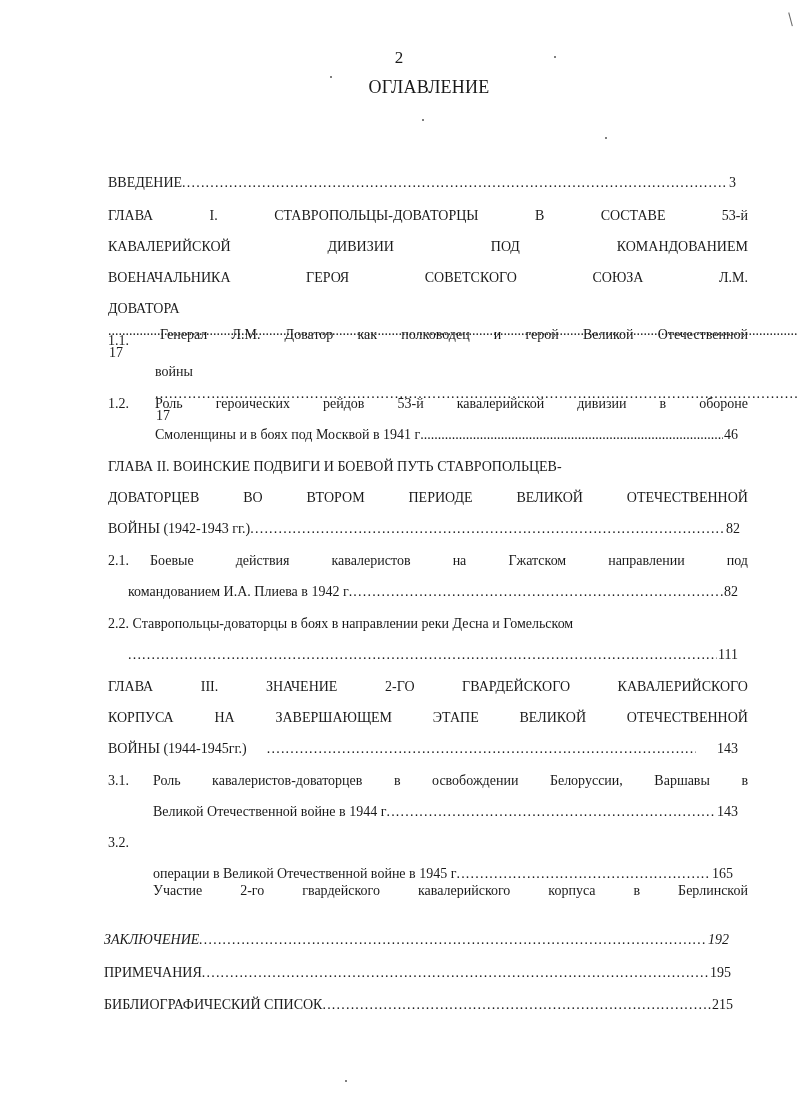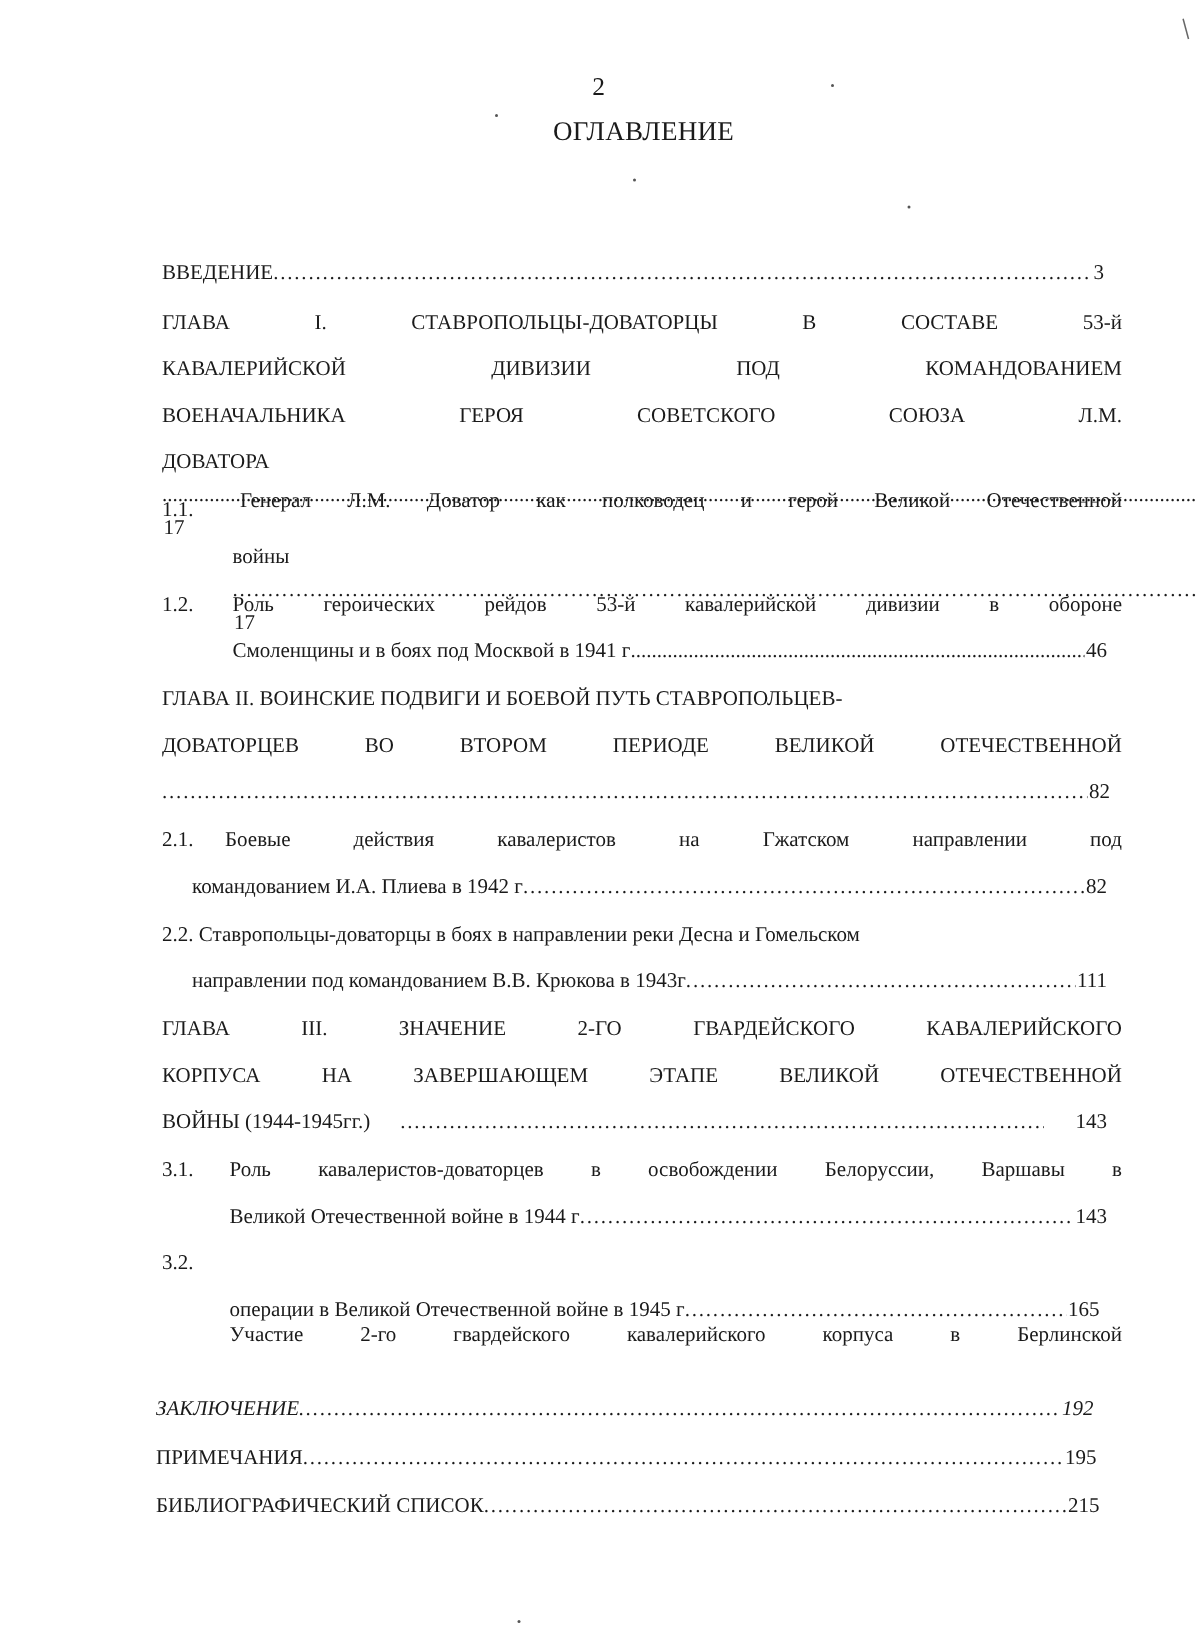--- a/index.html
+++ b/index.html
@@ -178,20 +178,21 @@
     <div class="line" style="top:456px;left:108px;">ГЛАВА II. ВОИНСКИЕ ПОДВИГИ И БОЕВОЙ ПУТЬ СТАВРОПОЛЬЦЕВ-</div>
     <div class="line justify" style="top:487px;left:108px;width:640px;">
       <span>ДОВАТОРЦЕВ</span>
       <span>ВО</span>
       <span>ВТОРОМ</span>
       <span>ПЕРИОДЕ</span>
       <span>ВЕЛИКОЙ</span>
       <span>ОТЕЧЕСТВЕННОЙ</span>
     </div>
     <div class="line leader" style="top:518px;left:108px;width:632px;">
+      <span>ВОЙНЫ (1942-1943 гг.)</span>
       <span class="dots"></span>
       <span class="pg">82</span>
     </div>
   </div>
 
   <div>
     <div class="line" style="top:550px;left:108px;">2.1.</div>
     <div class="line justify" style="top:550px;left:150px;width:598px;">
       <span>Боевые</span>
       <span>действия</span>
@@ -207,21 +208,20 @@
       <span class="pg">82</span>
     </div>
   </div>
 
   <div>
     <div class="line" style="top:613px;left:108px;">
       <span>2.2.</span>
       <span>Ставропольцы-доваторцы в боях в направлении реки Десна и Гомельском</span>
     </div>
     <div class="line leader" style="top:644px;left:128px;width:610px;">
-      <span>направлении под командованием В.В. Крюкова в 1943г</span>
       <span class="dots"></span>
       <span class="pg">111</span>
     </div>
   </div>
 
   <div>
     <div class="line justify" style="top:676px;left:108px;width:640px;">
       <span>ГЛАВА</span>
       <span>III.</span>
       <span>ЗНАЧЕНИЕ</span>

